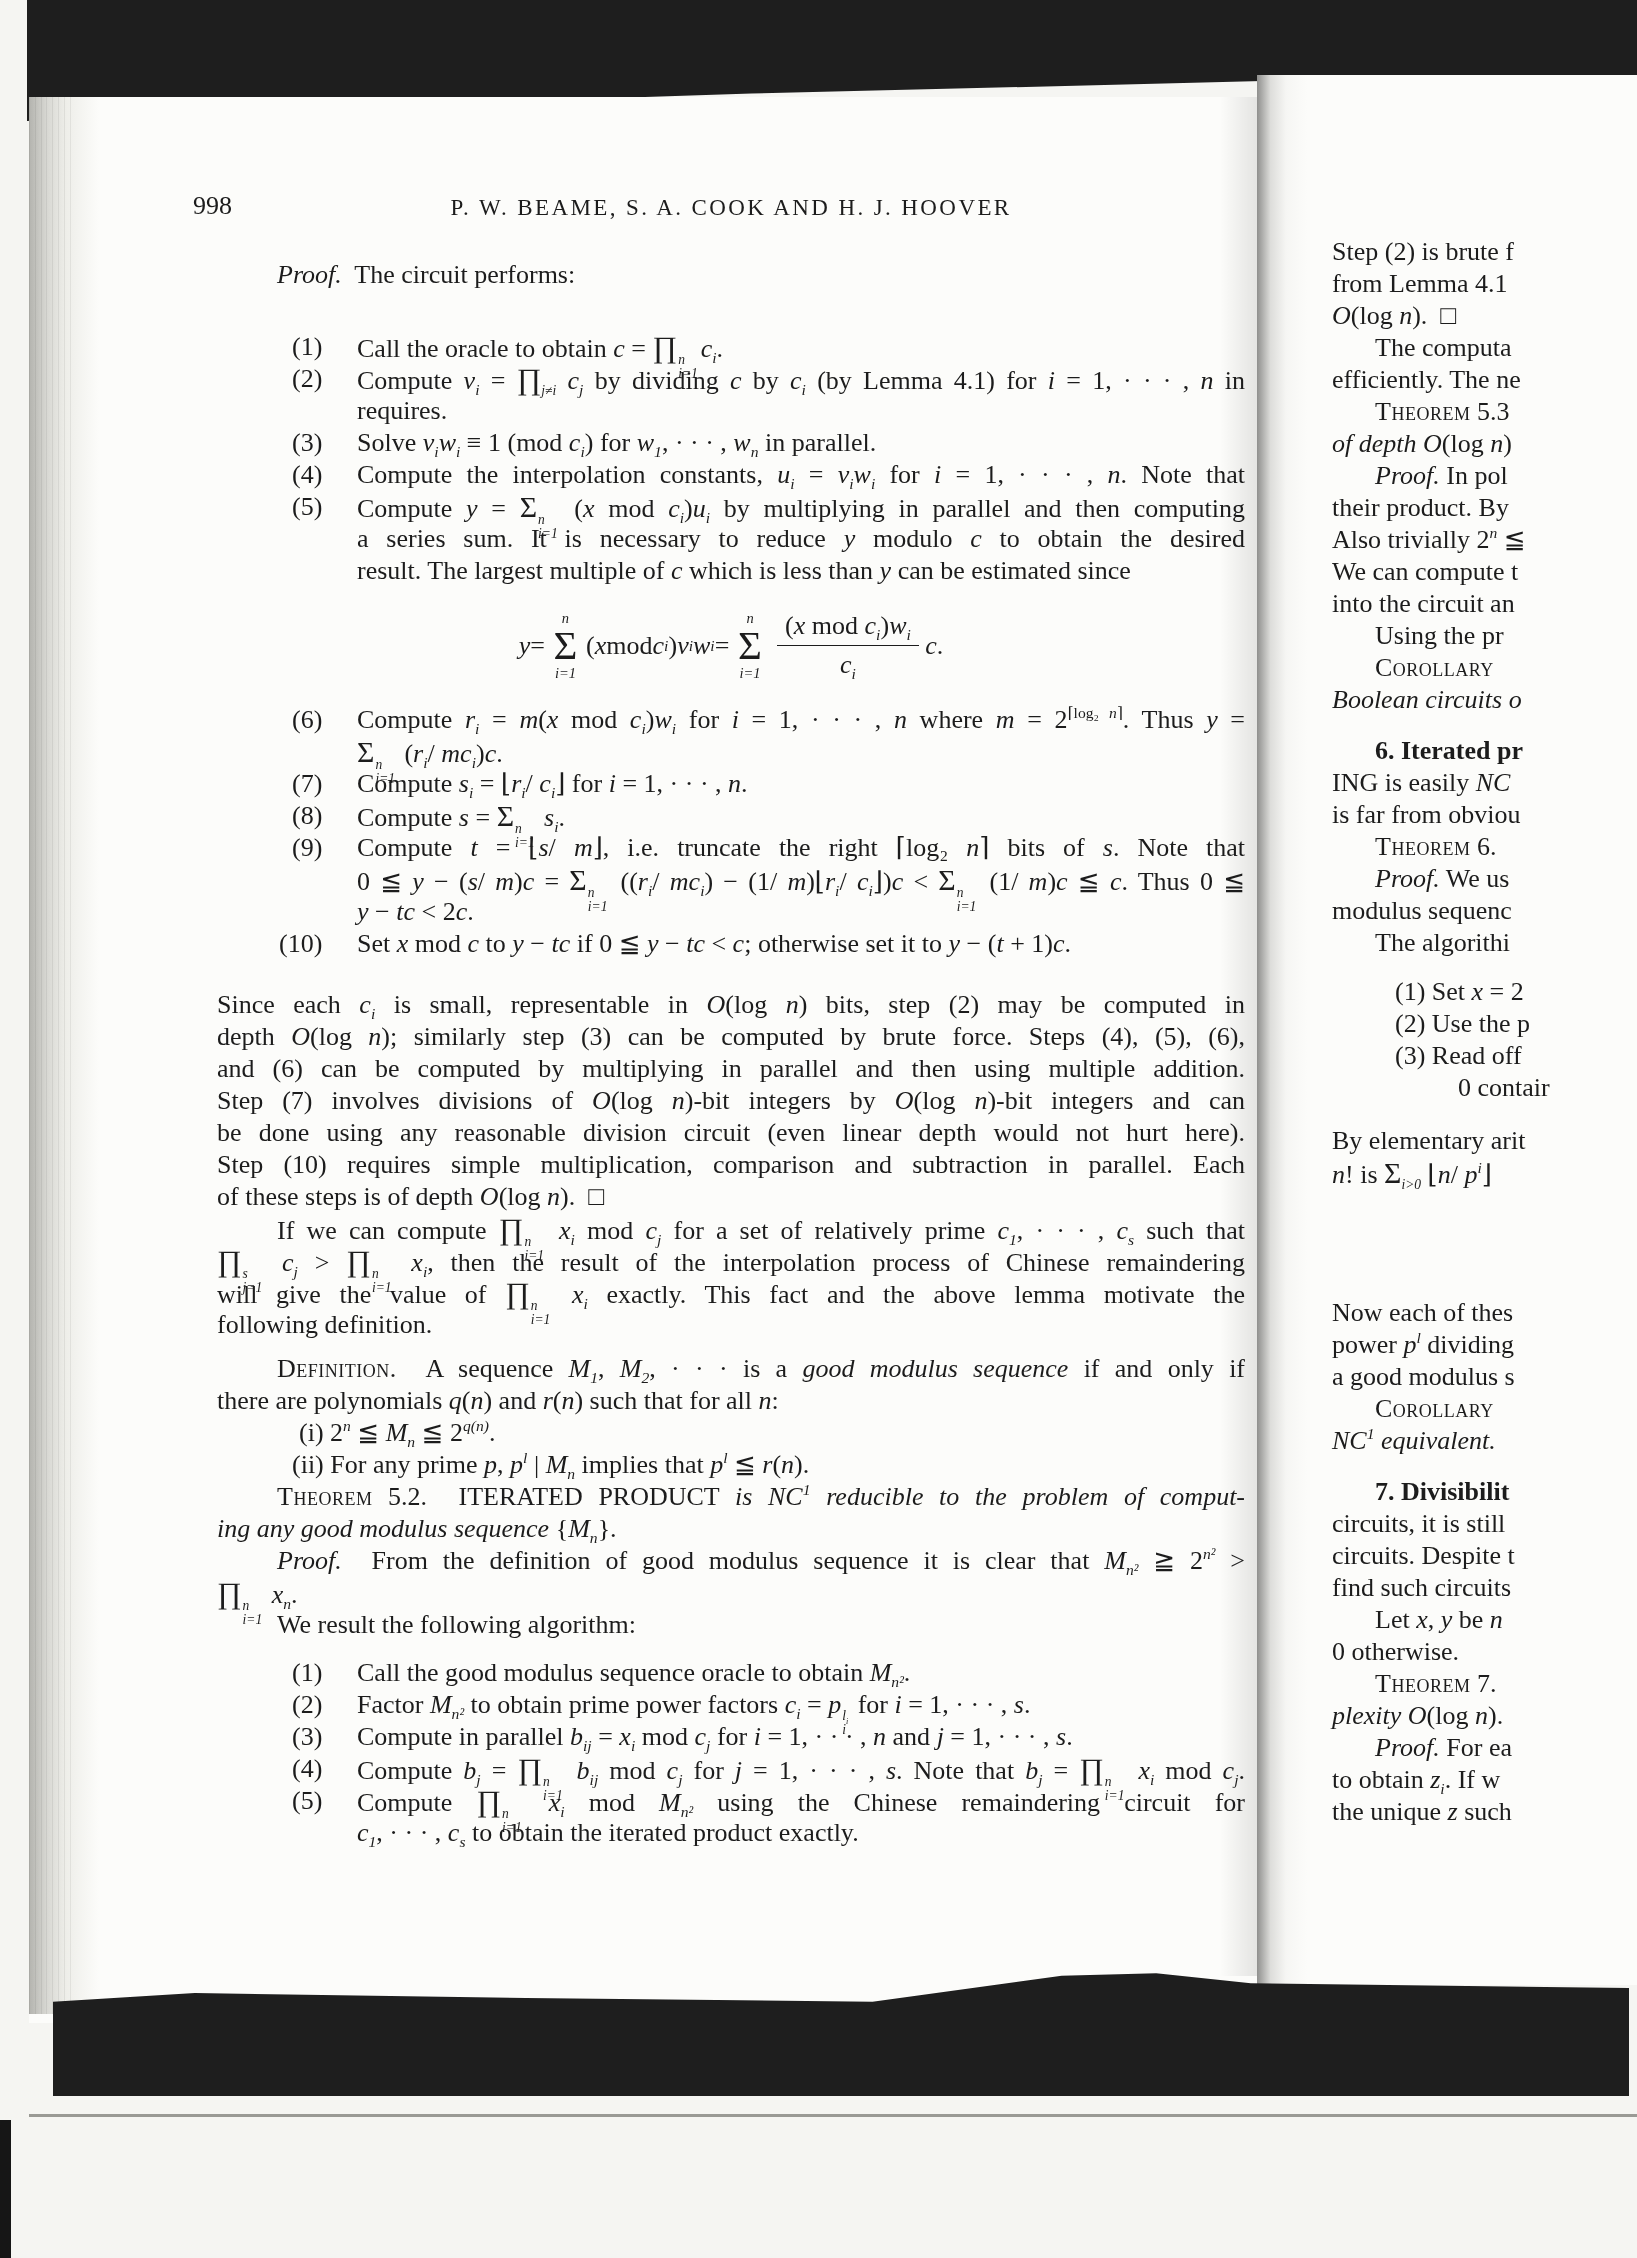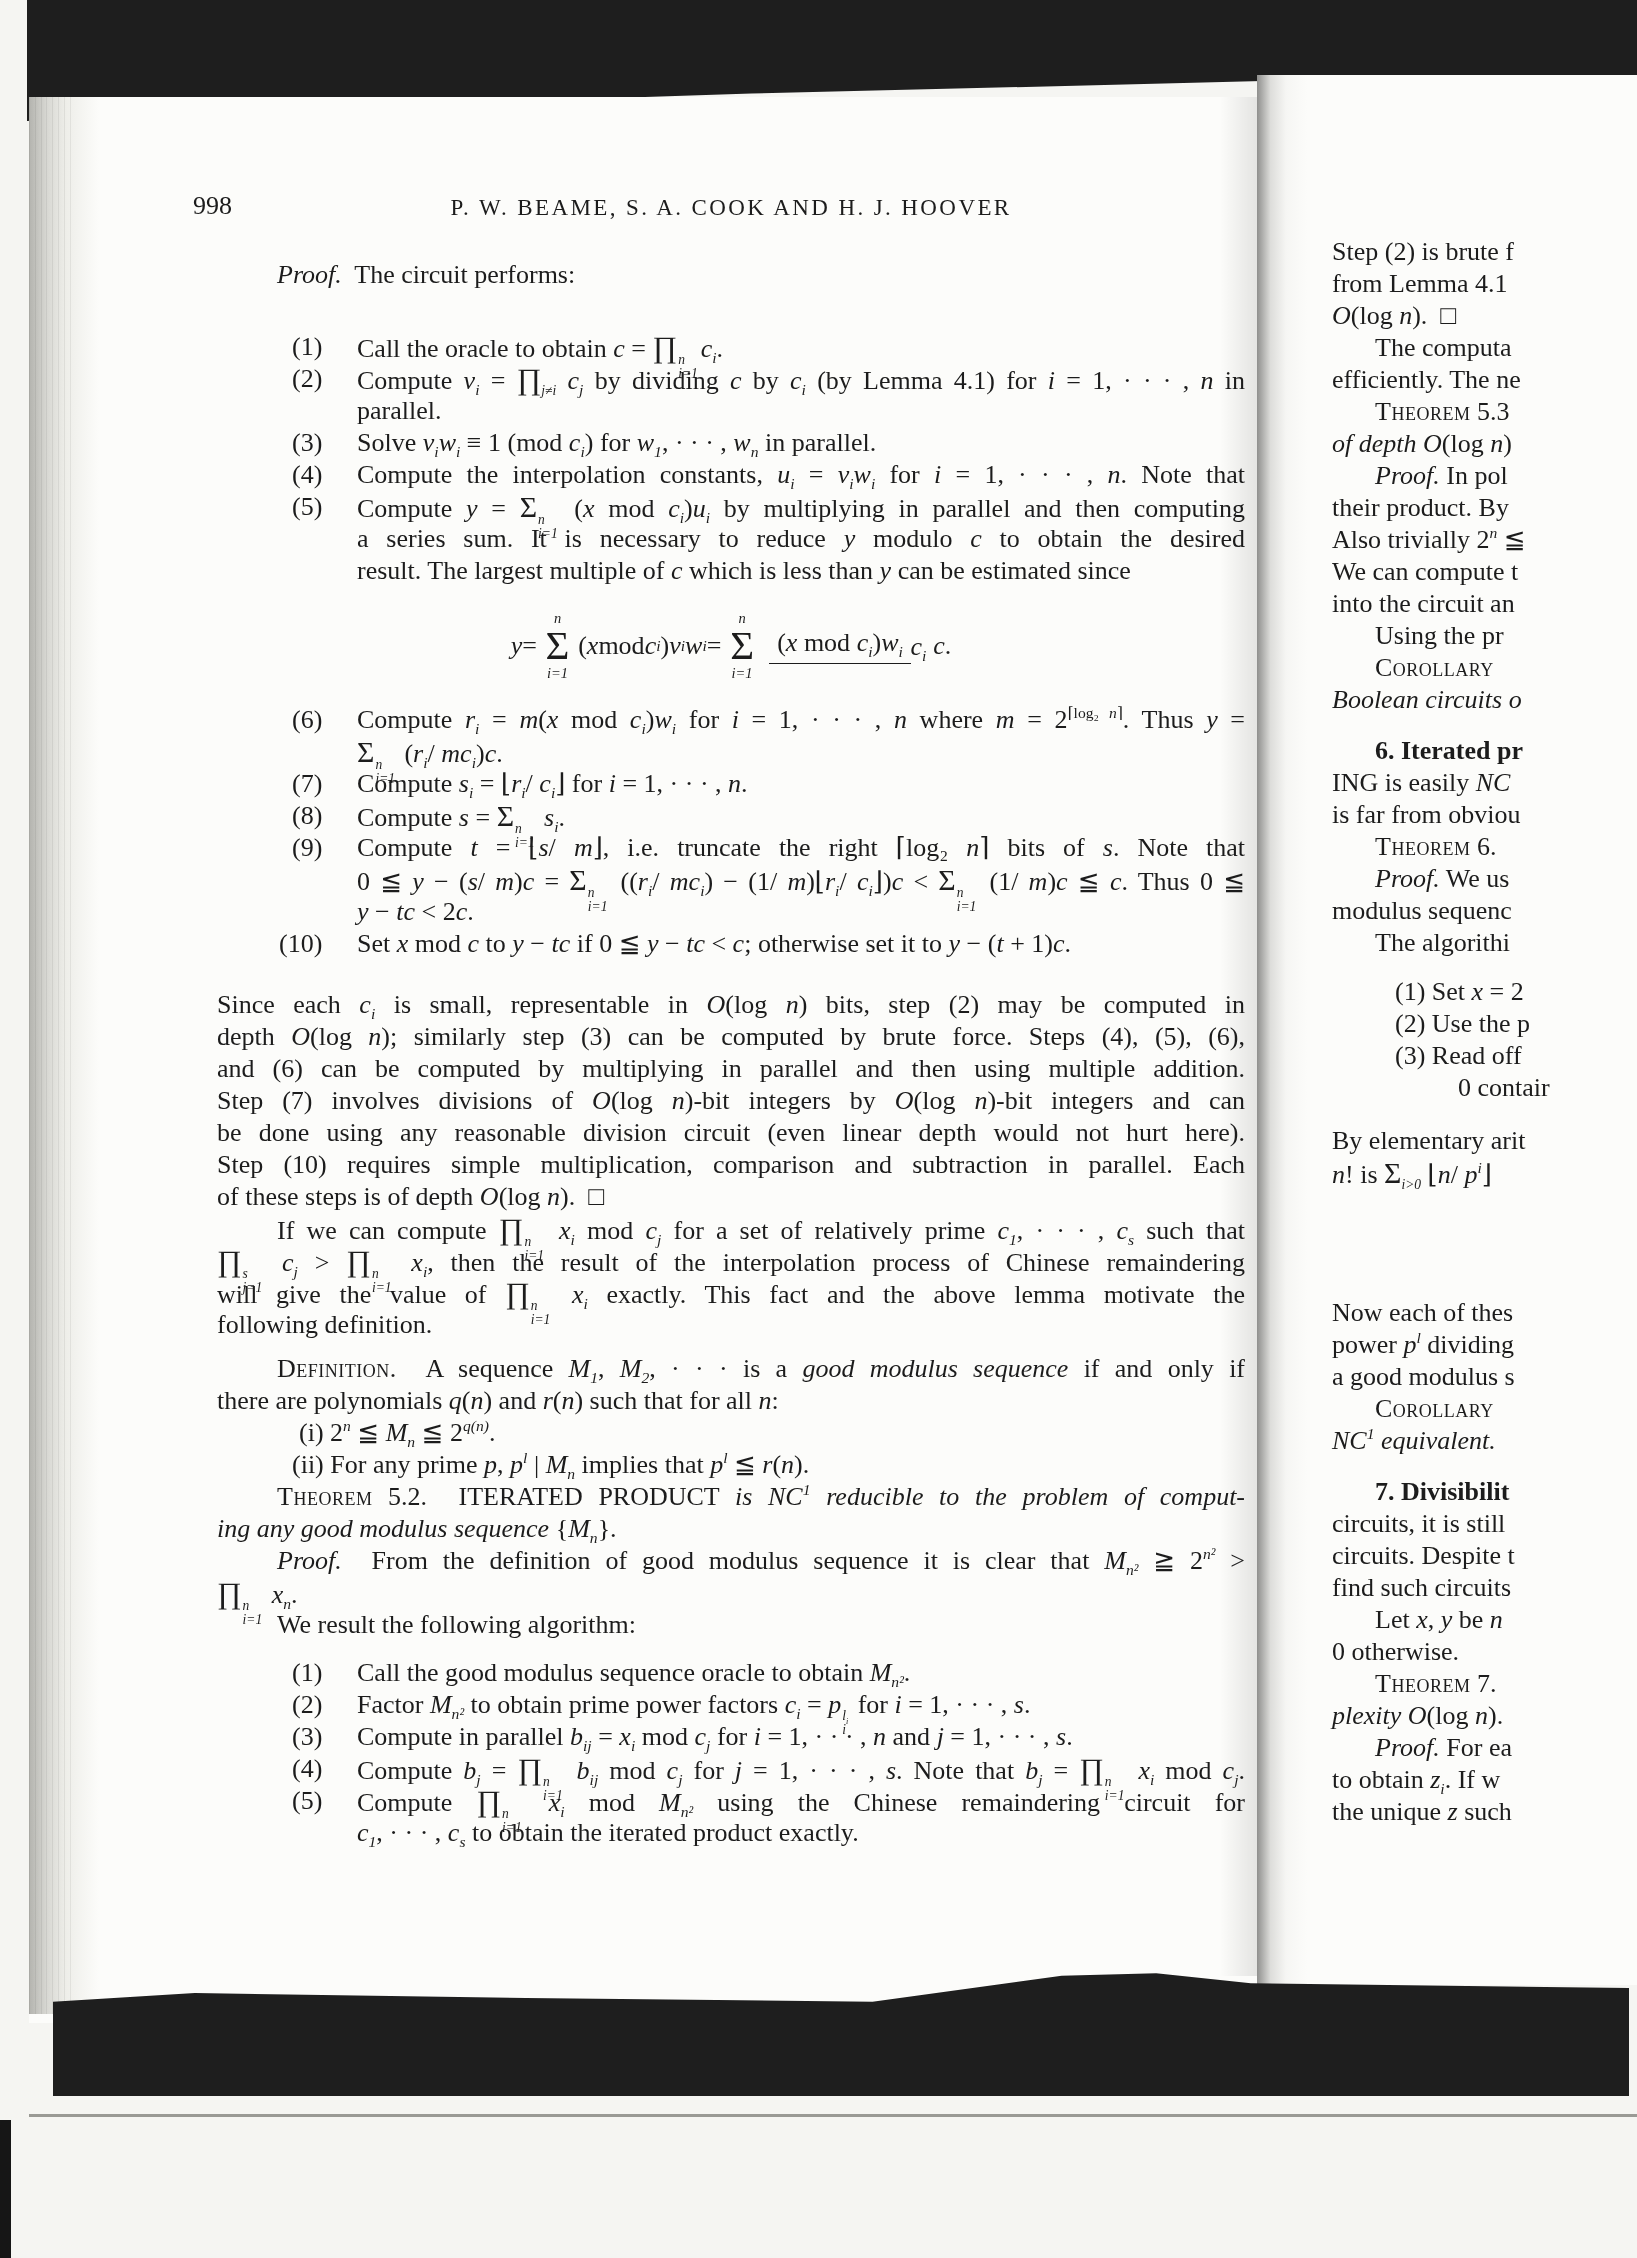--- a/index.html
+++ b/index.html
@@ -43,21 +43,21 @@
   sub,sup{font-size:.6em;font-style:italic;line-height:0}
   .rm{font-style:normal}
   .sc{font-variant:small-caps;letter-spacing:0.5px}
   .op{font-size:1.15em;font-style:normal}
   .lim{display:inline-flex;flex-direction:column;align-items:flex-start;font-size:.52em;line-height:1.05;
     vertical-align:-.5em;font-style:italic;margin:0 2.9px 0 1px}
   .lsub{font-size:.52em}
   .bop{display:inline-flex;flex-direction:column;align-items:center;line-height:1;margin:0 8.7px;vertical-align:middle}
   .bt,.bb{font-size:14.5px;font-style:italic}
   .bs{font-size:41px}
-  .frac{display:inline-flex;flex-direction:row;align-items:center;vertical-align:middle;margin:0 6.8px;line-height:1.25}
+  .frac{display:inline-flex;flex-direction:column;align-items:center;vertical-align:middle;margin:0 6.8px;line-height:1.25}
   .fn{border-bottom:1.9px solid var(--ink);padding:0 7.7px 2.9px}
   .fd{padding-top:2.9px}
 
   .rp-text{position:absolute;left:75px;top:161px;width:869px;font-size:26px;line-height:var(--lh);z-index:2}
 </style>
 </head>
 <body>
 
 <div class="canvas">
   <div class="top-band"></div>
@@ -69,21 +69,21 @@
   <div class="rhead">P. W. BEAME, S. A. COOK AND H. J. HOOVER</div>
 
   <div class="body-text" id="left-body">
       <div class="ln" style="padding-left: 60px;"><i>Proof.</i>&nbsp; The circuit performs:</div>
       <div class="gap" style="height: 40px;"></div>
       <div class="ln" style="padding-left: 140px;"><span class="num" style="left:75px">(1)</span>Call the oracle to obtain <i>c</i> = <span class="op">∏</span><span class="lim">
           <span>n</span>
           <span>i=1</span>
         </span><i>c</i><sub>i</sub>.</div>
       <div class="ln j" style="padding-left: 140px;"><span class="num" style="left:75px">(2)</span>Compute <i>ν</i><sub>i</sub> = <span class="op">∏</span><sub class="lsub">j≠i</sub> <i>c</i><sub>j</sub> by dividing <i>c</i> by <i>c</i><sub>i</sub> (by Lemma 4.1) for <i>i</i> = 1, · · · , <i>n</i> in</div>
-      <div class="ln" style="padding-left: 140px;">parallel.</div>
+      <div class="ln" style="padding-left: 140px;">requires.</div>
       <div class="ln" style="padding-left: 140px;"><span class="num" style="left:75px">(3)</span>Solve <i>ν</i><sub>i</sub><i>w</i><sub>i</sub> ≡ 1 (mod <i>c</i><sub>i</sub>) for <i>w</i><sub>1</sub>, · · · , <i>w</i><sub>n</sub> in parallel.</div>
       <div class="ln j" style="padding-left: 140px;"><span class="num" style="left:75px">(4)</span>Compute the interpolation constants, <i>u</i><sub>i</sub> = <i>ν</i><sub>i</sub><i>w</i><sub>i</sub> for <i>i</i> = 1, · · · , <i>n</i>. Note that</div>
       <div class="ln j" style="padding-left: 140px;"><span class="num" style="left:75px">(5)</span>Compute <i>y</i> = <span class="op">Σ</span><span class="lim">
           <span>n</span>
           <span>i=1</span>
         </span> (<i>x</i> mod <i>c</i><sub>i</sub>)<i>u</i><sub>i</sub> by multiplying in parallel and then computing</div>
       <div class="ln j" style="padding-left: 140px;">a series sum. It is necessary to reduce <i>y</i> modulo <i>c</i> to obtain the desired</div>
       <div class="ln" style="padding-left: 140px;">result. The largest multiple of <i>c</i> which is less than <i>y</i> can be estimated since</div>
       <div class="eq" style="height: 117px;"><i>y</i> = <span class="bop">
           <span class="bt">n</span>

